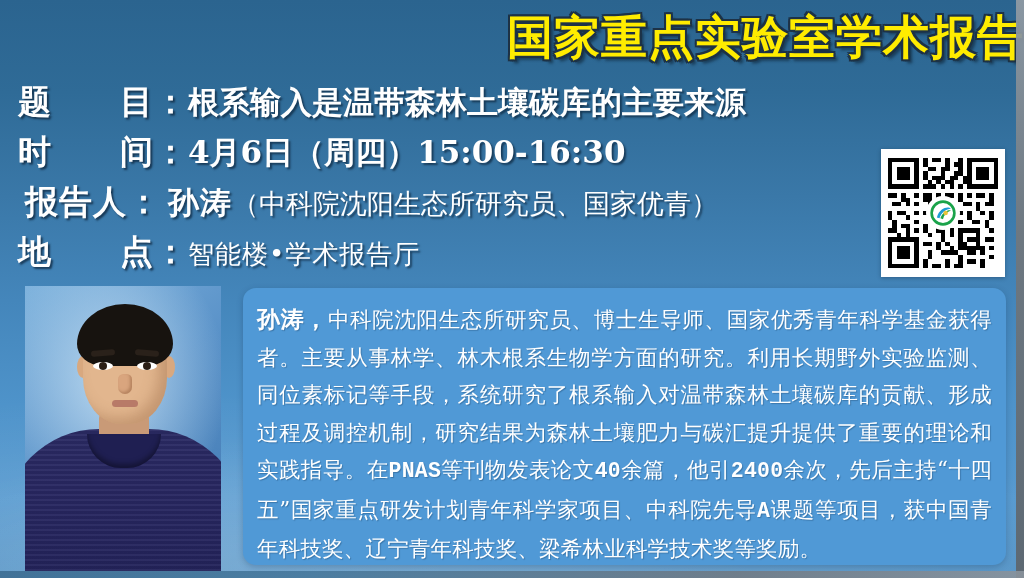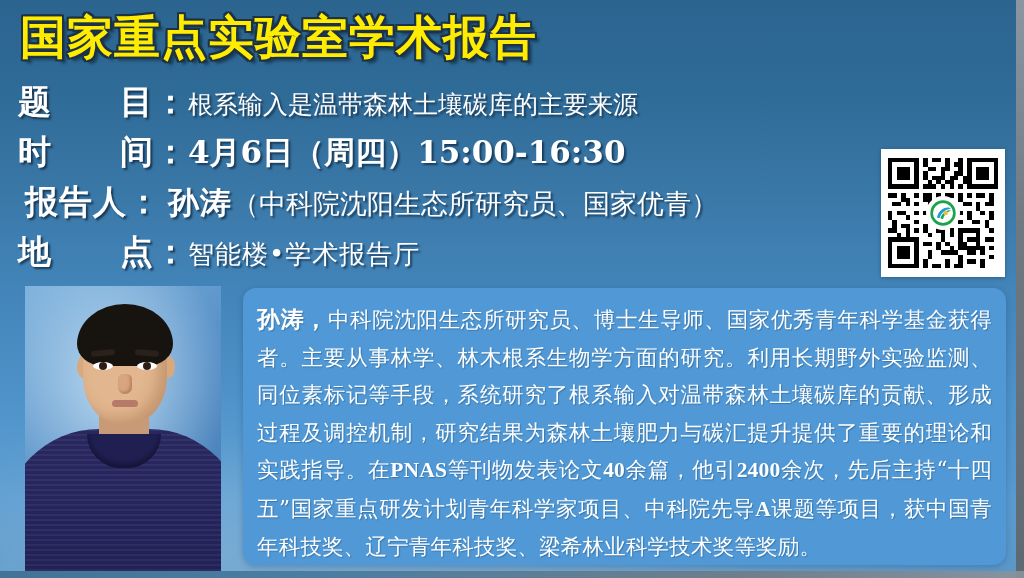--- a/index.html
+++ b/index.html
@@ -41,31 +41,30 @@
   .edge-bottom {
     position:absolute; left:0; right:0; bottom:0; height:7px;
     background:linear-gradient(to right,#3d6d92 0%,#46789c 30%,#707a84 72%,#8a939c 100%);
     opacity:.9;
   }
 
   
   .title {
     position:absolute;
     top:7px; left:0; right:0;
-    text-align:left;
+    text-align:right;
     font-family:"DejaVu Sans", sans-serif;
     font-weight:bold;
     font-size:46px;
     letter-spacing:1px;
     color:#ffec00;
     text-shadow:
       -2px 0 #1d3246, 2px 0 #1d3246, 0 -2px #1d3246, 0 2px #1d3246,
       -2px -2px #1d3246, 2px -2px #1d3246, -2px 2px #1d3246, 2px 2px #1d3246,
       4px 4px 3px rgba(10,25,40,.55);
-    margin-left: 20px;
   }
 
   
   .rows { position:absolute; top:80px; left:18px; width:880px;text-align:center; }
   .row {
     display:flex;
     align-items:baseline;
     height:50px;
   }
   .row .label {
@@ -77,21 +76,21 @@
     letter-spacing:1px;
     white-space:pre;
     text-shadow:2px 2px 2px rgba(12,35,58,.75);
   }
   .row .value {
     font-family:"DejaVu Serif", serif;
     color:#ffffff;
     text-shadow:2px 2px 2px rgba(12,35,58,.7);
     white-space:pre;
   }
-  .row.topic   .value { font-size:25px; font-weight:normal; letter-spacing:0px; }
+  .row.topic   .value { font-size:31px; font-weight:bold; letter-spacing:0px; }
   .row.time    .value { font-size:31px; font-weight:bold; }
   .row.place   .value { font-size:26px; font-weight:normal; letter-spacing:1px; }
   .row.speaker .value { font-size:27px; font-weight:normal; }
   .row.speaker .value .nm { font-size:31px; font-weight:bold; letter-spacing:1px; }
 
   
   .qr-wrap {
     position:absolute;
     top:149px; left:881px;
     width:124px; height:128px;
@@ -205,21 +204,21 @@
     font-family:"DejaVu Serif", serif;
     font-size:21.5px;
     line-height:37.5px;
     color:#ffffff;
     letter-spacing:.2px;
     text-align:justify;
     text-justify:inter-character;
     text-shadow:1px 1px 1px rgba(20,55,90,.35);
   }
   .bio .txt .nm { font-weight:bold; font-size:23px; }
-  .bio .txt .en { font-family:Liberation Serif, serif; font-weight:bold; }
+  .bio .txt .en { font-family:Liberation Mono, monospace; font-weight:bold; }
 </style>
 </head>
 <body>
 
 <div id="poster">
   <div class="sheen"></div>
 
   <div class="title">国家重点实验室学术报告</div>
 
   <div class="rows">

